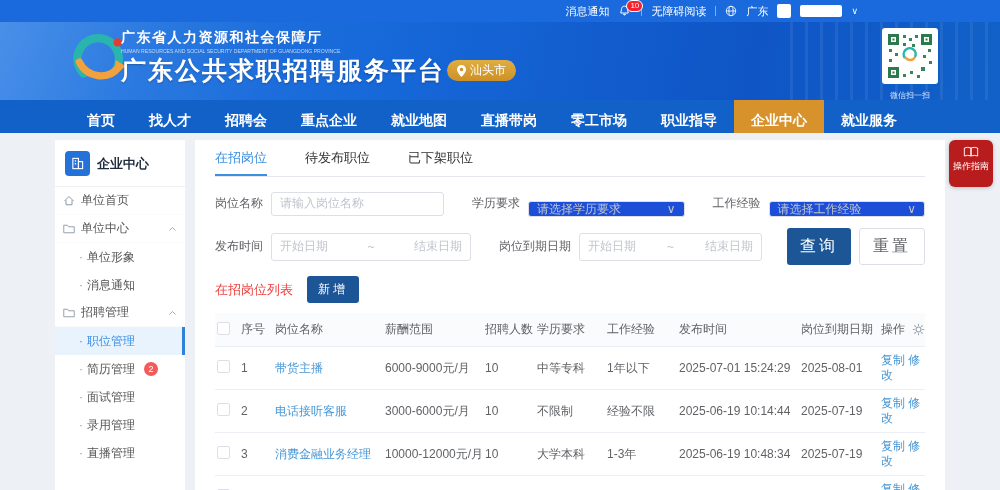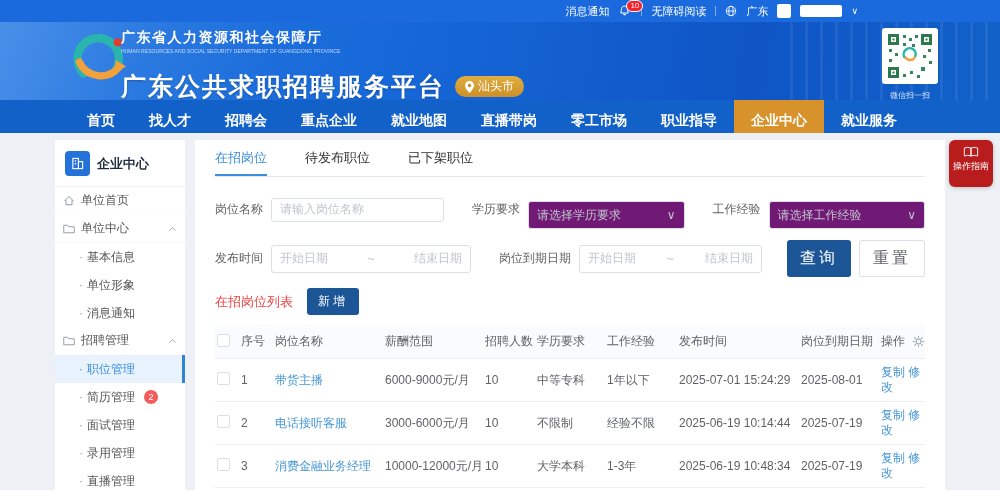--- a/index.html
+++ b/index.html
@@ -24,21 +24,21 @@
             position:relative; overflow:hidden; }
   .banner::before { content:""; position:absolute; left:0; top:0; width:260px; height:100%;
             background:linear-gradient(115deg,rgba(255,255,255,.14),rgba(255,255,255,.03) 55%,transparent); }
   .banner::after { content:""; position:absolute; right:0; top:0; width:210px; height:100%;
             background:repeating-linear-gradient(90deg,rgba(255,255,255,.07) 0 3px,transparent 3px 15px); }
   .logo { position:absolute; left:70px; top:9px; width:58px; height:58px; z-index:2; }
   .titles { position:absolute; left:121px; top:7px; z-index:2; color:#fff; }
   .org-name { font-size:14px; font-weight:bold; letter-spacing:1.5px; }
   .org-eng { font-size:6px; transform:scale(.85); transform-origin:left; opacity:.7;
              white-space:nowrap; margin-top:1px; }
-  .plat-row { display:flex; align-items:center; gap:10px; margin-top:16px; }
+  .plat-row { display:flex; align-items:center; gap:2px; margin-top:0; }
   .plat-title { font-size:25px; font-weight:bold; letter-spacing:2px; text-shadow:0 1px 2px rgba(0,0,0,.25); }
   .city-badge { background:linear-gradient(#dfae42,#cd9026); border-radius:11px; height:21px;
                 display:flex; align-items:center; gap:4px; padding:0 10px; font-size:12px; cursor:pointer; }
   .qr-wrap { position:absolute; right:62px; top:6px; z-index:3; text-align:center; }
   .qr-box { width:56px; height:56px; background:#fff; border-radius:3px; padding:3px; }
   .qr-cap { font-size:8px; color:#d7e6ff; margin-top:2px; }
 
   
   .nav { height:33px; background:#1161c8; display:flex; align-items:stretch; padding-left:70px; }
   .nav-item { color:#fff; font-size:14px; font-weight:bold; line-height:33px; padding:4px 17px;
@@ -70,22 +70,22 @@
   .tabs { display:flex; gap:38px; border-bottom:1px solid #e4e7ed; height:37px; }
   .tab { font-size:13px; color:#303133; line-height:36px; cursor:pointer; }
   .tab.active { color:#3c8fe0; border-bottom:2px solid #3c8fe0; }
 
   .filters { padding-top:13px; font-size:12px; color:#606266; }
   .f-row { display:flex; align-items:center; margin-bottom:11px; }
   .f-label { margin-right:8px; white-space:nowrap; }
   .ipt { height:24px; border:1px solid #dcdfe6; border-radius:3px; padding:0 8px; font-size:12px;
          color:#606266; font-family:Liberation Serif, serif; outline:none; }
   .ipt::placeholder { color:#c0c4cc; }
-  .sel { height:28px; border:1px solid #dcdfe6; border-radius:3px; padding:0 8px; display:flex;
-         align-items:center; justify-content:space-between; color:#c0c4cc; cursor:pointer; background:#701a75;margin-top:11px; }
+  .sel { height:16px; border:1px solid #dcdfe6; border-radius:3px; padding:0 8px; display:flex;
+         align-items:center; justify-content:space-between; color:#c0c4cc; cursor:pointer; background:#1d4ed8;margin-top:11px; }
   .drange { height:28px; border:1px solid #dcdfe6; border-radius:3px; padding:0 8px; display:flex;
             align-items:center; justify-content:space-between; color:#c0c4cc; cursor:pointer; background:#fff; }
   .btn { border:none; border-radius:3px; font-size:16px; padding:7px 13px; cursor:pointer; font-family:inherit; }
   .btn-primary { background:#1d5697; color:#fff; letter-spacing:3px; }
   .btn-plain { background:#fff; border:1px solid #dcdfe6; color:#606266; letter-spacing:3px; }
 
   .list-head { display:flex; align-items:center; gap:14px; margin:5px 0 10px; }
   .list-title { font-size:13px; color:#ef4444; }
   .btn-add { background:#1d5697; color:#fff; font-size:12px; padding:5px 11px; border-radius:3px;
              border:none; letter-spacing:3px; cursor:pointer; font-family:inherit; }
@@ -230,23 +230,20 @@
         <span>单位首页</span>
       </div>
       <div class="s-item">
         <svg width="12" height="12" viewBox="0 0 16 16">
           <path d="M1 3 H6 L7.5 5 H15 V13 H1 Z" fill="none" stroke="#8a96a3" stroke-width="1.2"></path>
         </svg>
         <span>单位中心</span>
         <svg class="chev" width="9" height="6" viewBox="0 0 12 8">
           <path d="M2 6 L6 2 L10 6" fill="none" stroke="#a0a6ad" stroke-width="1.3"></path>
         </svg>
-      </div>
-      <div class="s-sub">
-        <span>基本信息</span>
       </div>
       <div class="s-sub">
         <span>单位形象</span>
       </div>
       <div class="s-sub">
         <span>消息通知</span>
       </div>
       <div class="s-item">
         <svg width="12" height="12" viewBox="0 0 16 16">
           <path d="M1 3 H6 L7.5 5 H15 V13 H1 Z" fill="none" stroke="#8a96a3" stroke-width="1.2"></path>

